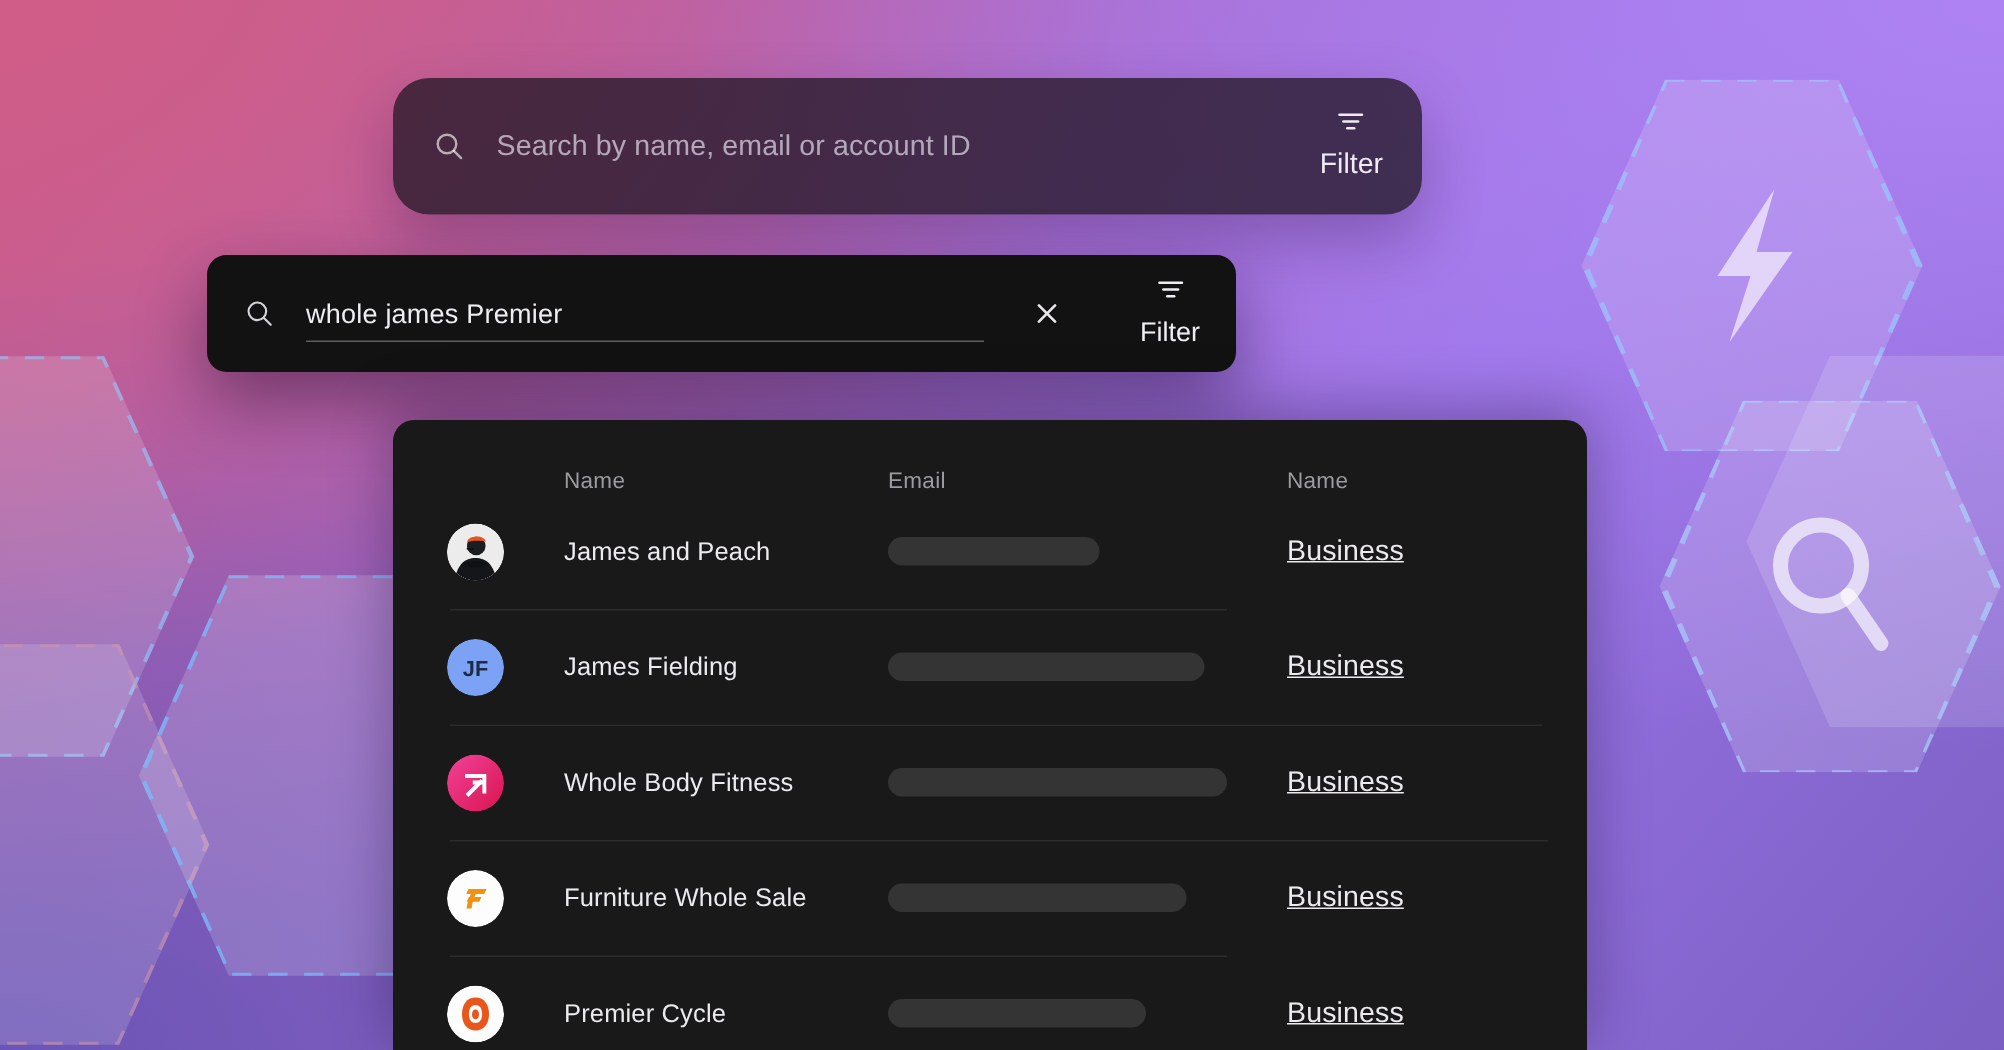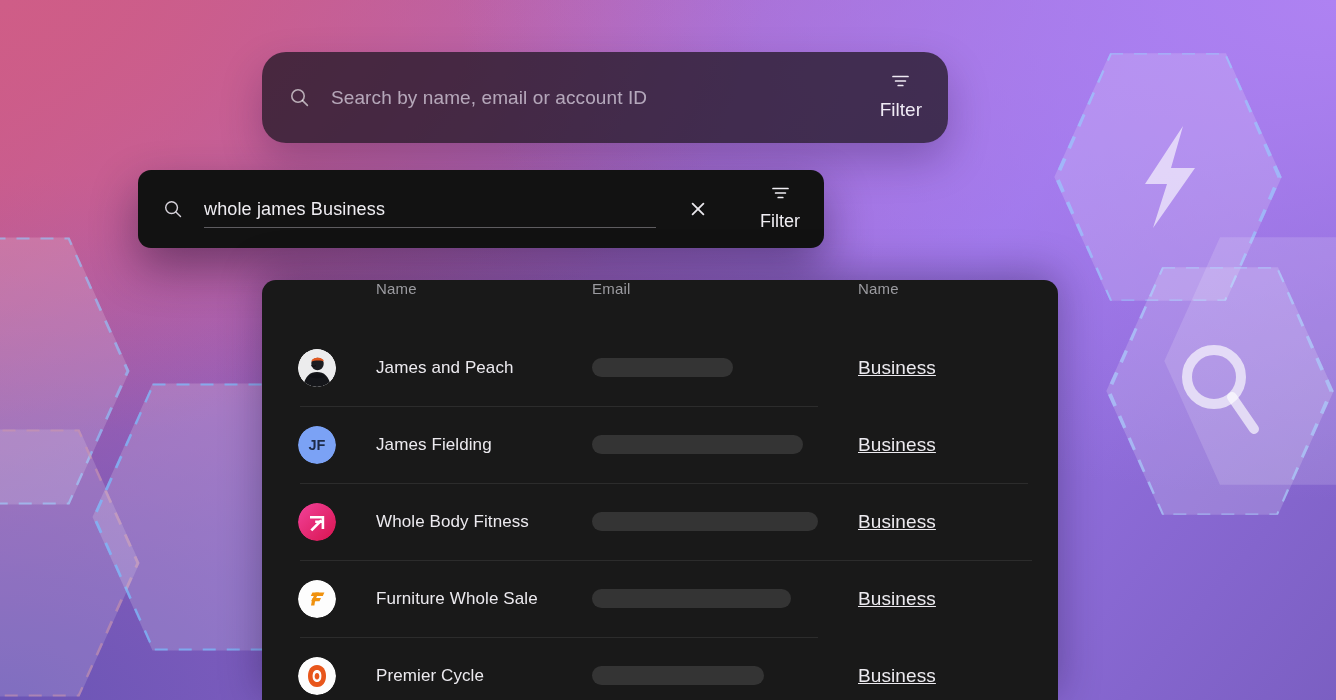--- a/index.html
+++ b/index.html
@@ -120,20 +120,21 @@
     width:796px; height:420px;
     background:#191919;
     border-radius:14px 14px 0 0;
     overflow:hidden;
     box-shadow:0 -6px 40px rgba(20,8,40,0.35);
   }
   .thead{
     display:flex;
     padding:0 0 0 114px;
     height:49px;
+    align-items:flex-end;
   }
   .thead span{
     font-size:15px;
     color:#9b9ba0;
     letter-spacing:0.2px;
   }
   .col-name{ width:216px; }
   .col-email{ width:266px; }
   .col-type{ width:auto; }
 
@@ -257,21 +258,21 @@
   </div>
 
   <div class="searchbar-active">
     <span class="sicon">
       <svg width="18" height="18" viewBox="0 0 19 19" fill="none">
         <circle cx="8" cy="8" r="6.2" stroke="currentColor" stroke-width="1.5"></circle>
         <line x1="12.6" y1="12.6" x2="17.4" y2="17.4" stroke="currentColor" stroke-width="1.5" stroke-linecap="round"></line>
       </svg>
     </span>
     <span class="field">
-      <span class="val">whole james Business</span>
+      <span class="val">whole james Premier</span>
       <span class="underline"></span>
     </span>
     <span class="clearbtn">
       <svg width="14" height="14" viewBox="0 0 14 14" fill="none">
         <line x1="1.6" y1="1.6" x2="12.4" y2="12.4" stroke="currentColor" stroke-width="1.8" stroke-linecap="round"></line>
         <line x1="12.4" y1="1.6" x2="1.6" y2="12.4" stroke="currentColor" stroke-width="1.8" stroke-linecap="round"></line>
       </svg>
     </span>
     <span class="filterbtn">
       <span class="filtericon">

